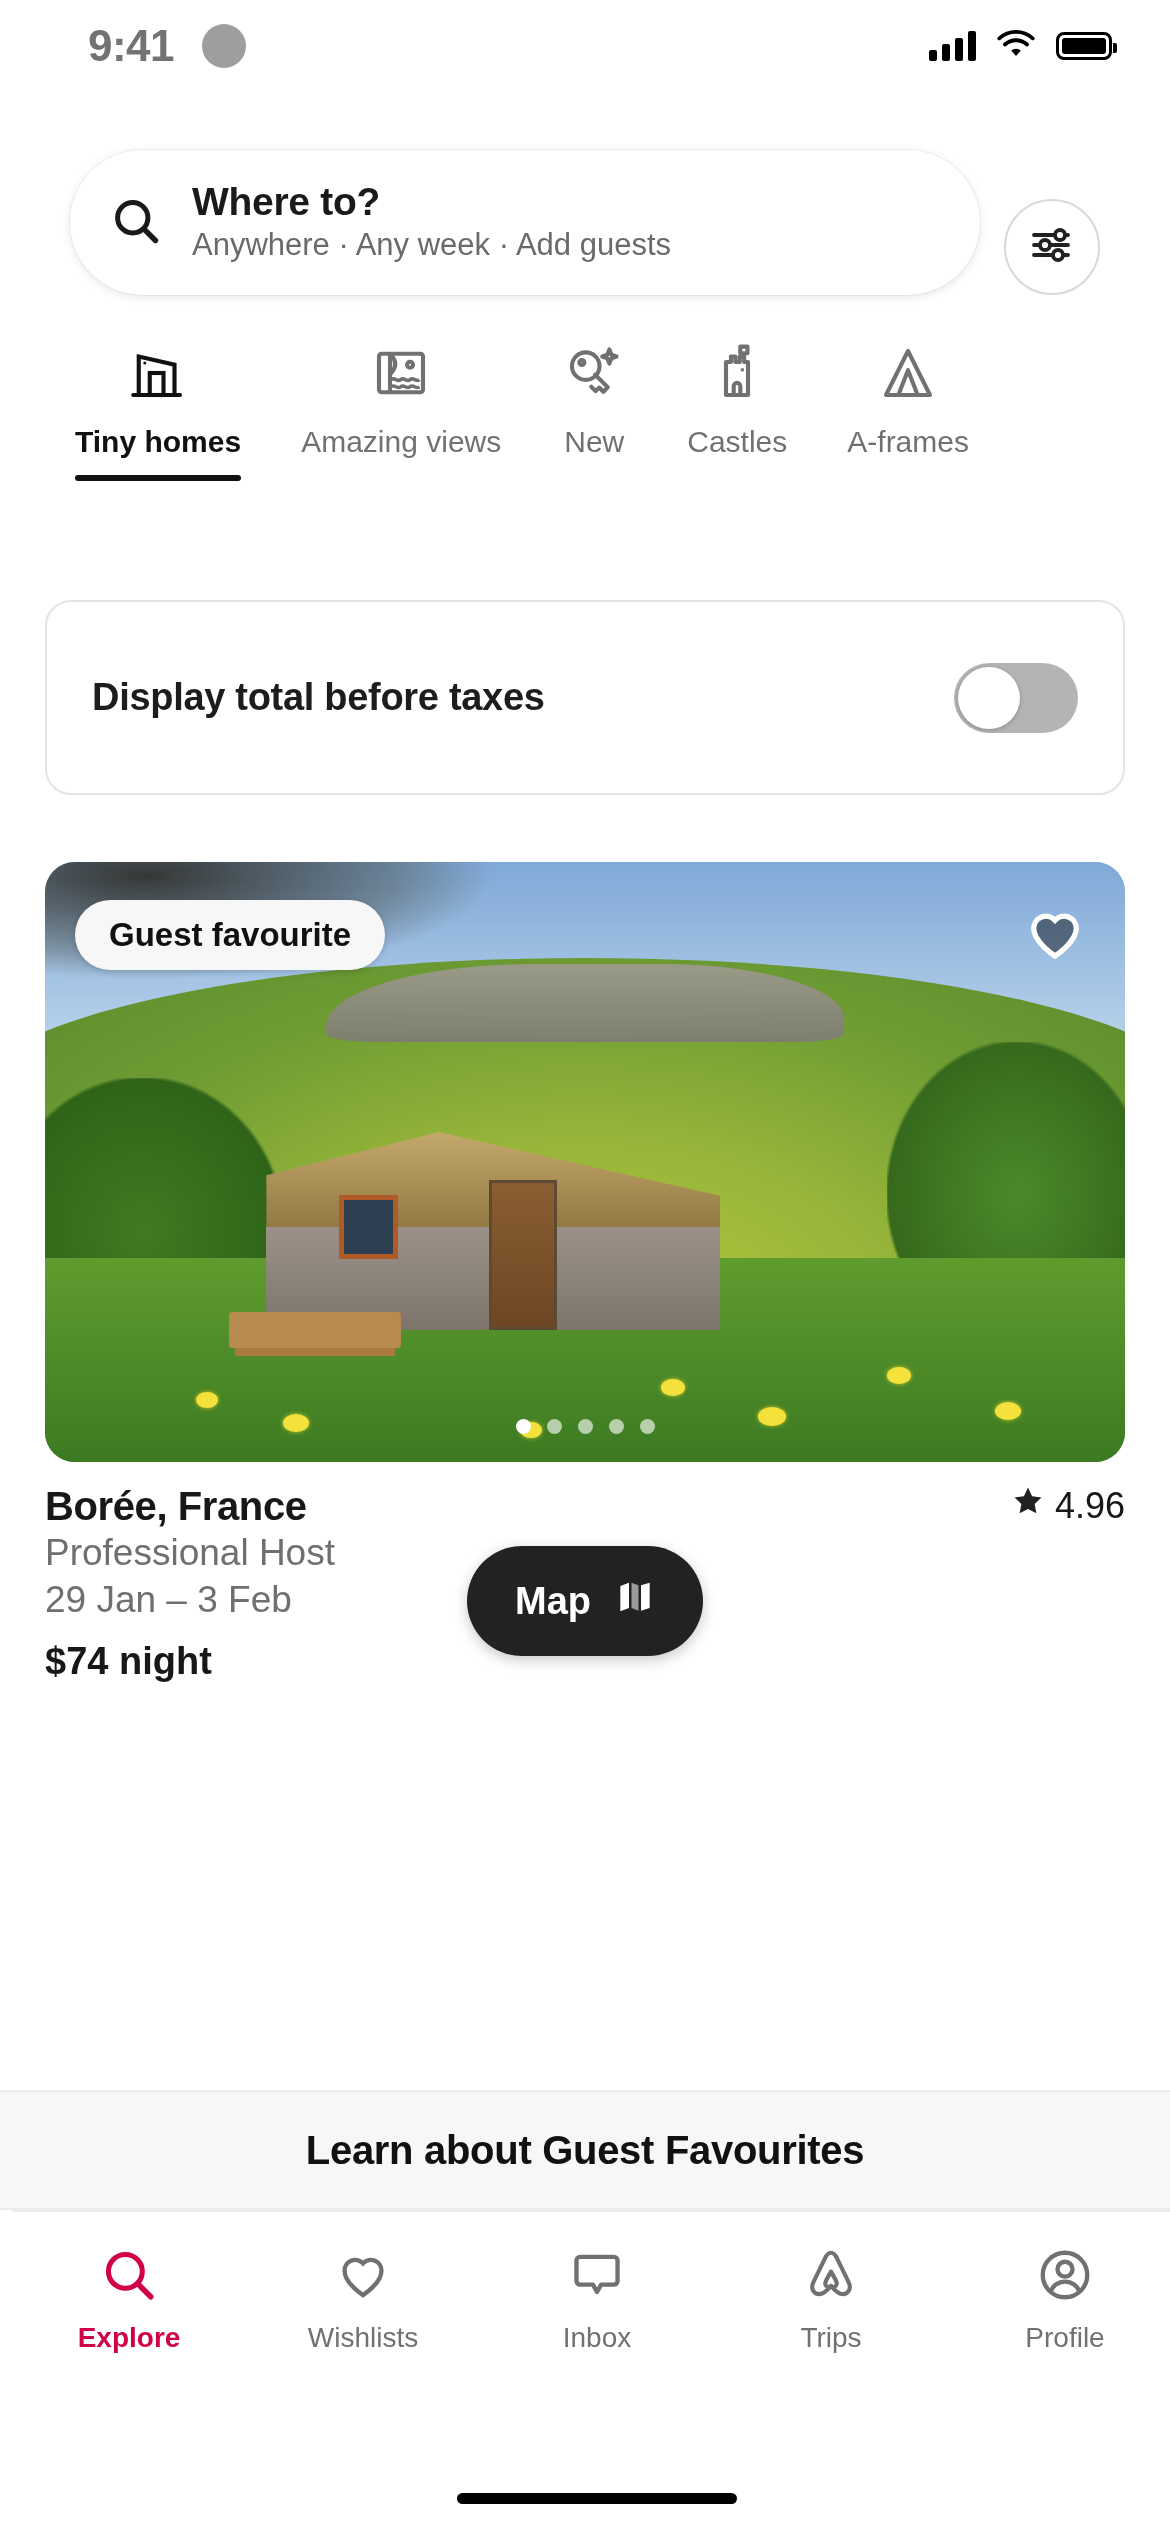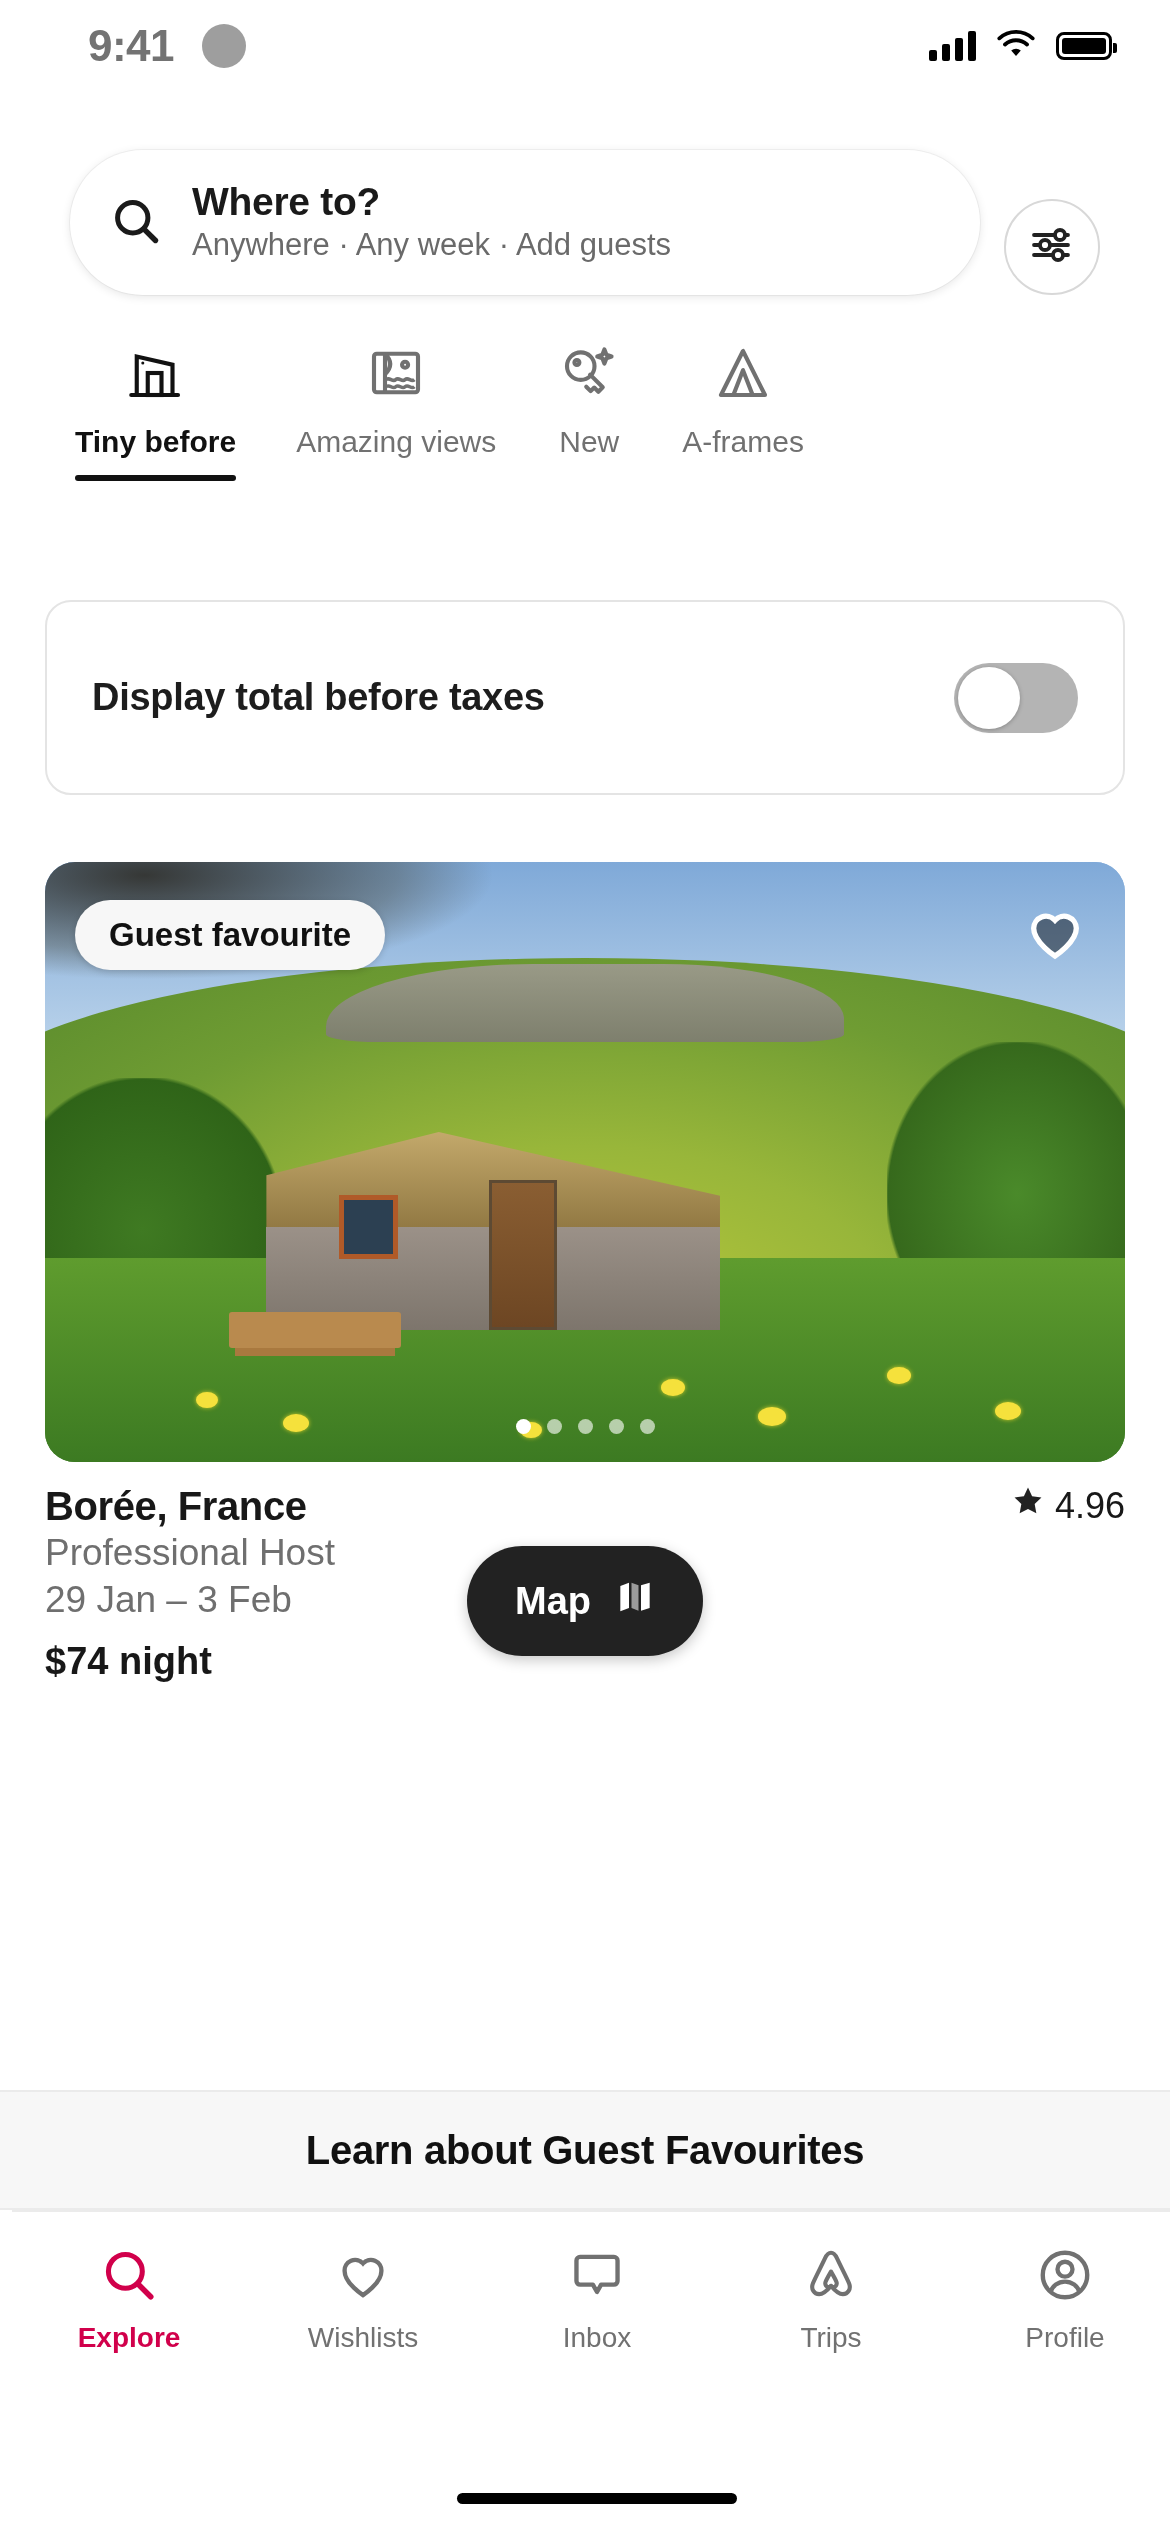--- a/index.html
+++ b/index.html
@@ -216,21 +216,21 @@
 
     <div class="tab active">
       <span class="ticon">
         <svg width="66" height="66" viewBox="0 0 24 24" fill="none" stroke="#111" stroke-width="1.5" stroke-linecap="round">
           <path d="M5 20V6l13 3v11"></path>
             <line x1="3" y1="20" x2="20" y2="20"></line>
           <rect x="9" y="12" width="5" height="8"></rect>
             <circle cx="7.2" cy="8.4" r=".55" fill="#111" stroke="none"></circle>
         </svg>
       </span>
-      <span class="tlabel">Tiny before</span>
+      <span class="tlabel">Tiny homes</span>
       <span class="underline"></span>
     </div>
 
     <div class="tab">
       <span class="ticon">
         <svg width="66" height="66" viewBox="0 0 24 24" fill="none" stroke="#717171" stroke-width="1.5" stroke-linejoin="round">
           <rect x="4" y="5" width="16" height="14" rx="1"></rect>
           <path d="M8 5v14"></path>
             <path d="M8 5c2.5 2.5 2.5 5 0 7.5"></path>
           <circle cx="15.3" cy="9" r="1.1"></circle>
@@ -248,20 +248,33 @@
           <circle cx="9" cy="9.5" r="5"></circle>
             <circle cx="7.6" cy="8.2" r=".9"></circle>
           <path d="M12.4 12.6 17 17.2l-1.6 1.6-1.5-1.5-1.3 1.3-1.6-1.6"></path>
           <path d="M17.6 3.4l.7 1.9 1.9.7-1.9.7-.7 1.9-.7-1.9-1.9-.7 1.9-.7z"></path>
         </svg>
       </span>
       <span class="tlabel">New</span>
 
     </div>
 
+    <div class="tab">
+      <span class="ticon">
+        <svg width="66" height="66" viewBox="0 0 24 24" fill="none" stroke="#717171" stroke-width="1.5" stroke-linejoin="round">
+          <path d="M8 20V8h1.8V6h1.6v2h1.6V6h1.6v2H16v12z"></path>
+          <rect x="13.2" y="2.4" width="2.6" height="2.4"></rect>
+            <path d="M14.3 4.8V6"></path>
+          <path d="M10.8 20v-3.2a1.2 1.2 0 0 1 2.4 0V20"></path>
+          <rect x="13.4" y="10.3" width="1.1" height="1.1" fill="#717171" stroke="none"></rect>
+        </svg>
+      </span>
+      <span class="tlabel">Castles</span>
+
+    </div>
 
     <div class="tab">
       <span class="ticon">
         <svg width="66" height="66" viewBox="0 0 24 24" fill="none" stroke="#717171" stroke-width="1.5" stroke-linejoin="round">
           <path d="M12 4 4 20h16z"></path>
             <path d="M12 11 8.5 20h7z"></path>
         </svg>
       </span>
       <span class="tlabel">A-frames</span>
 

